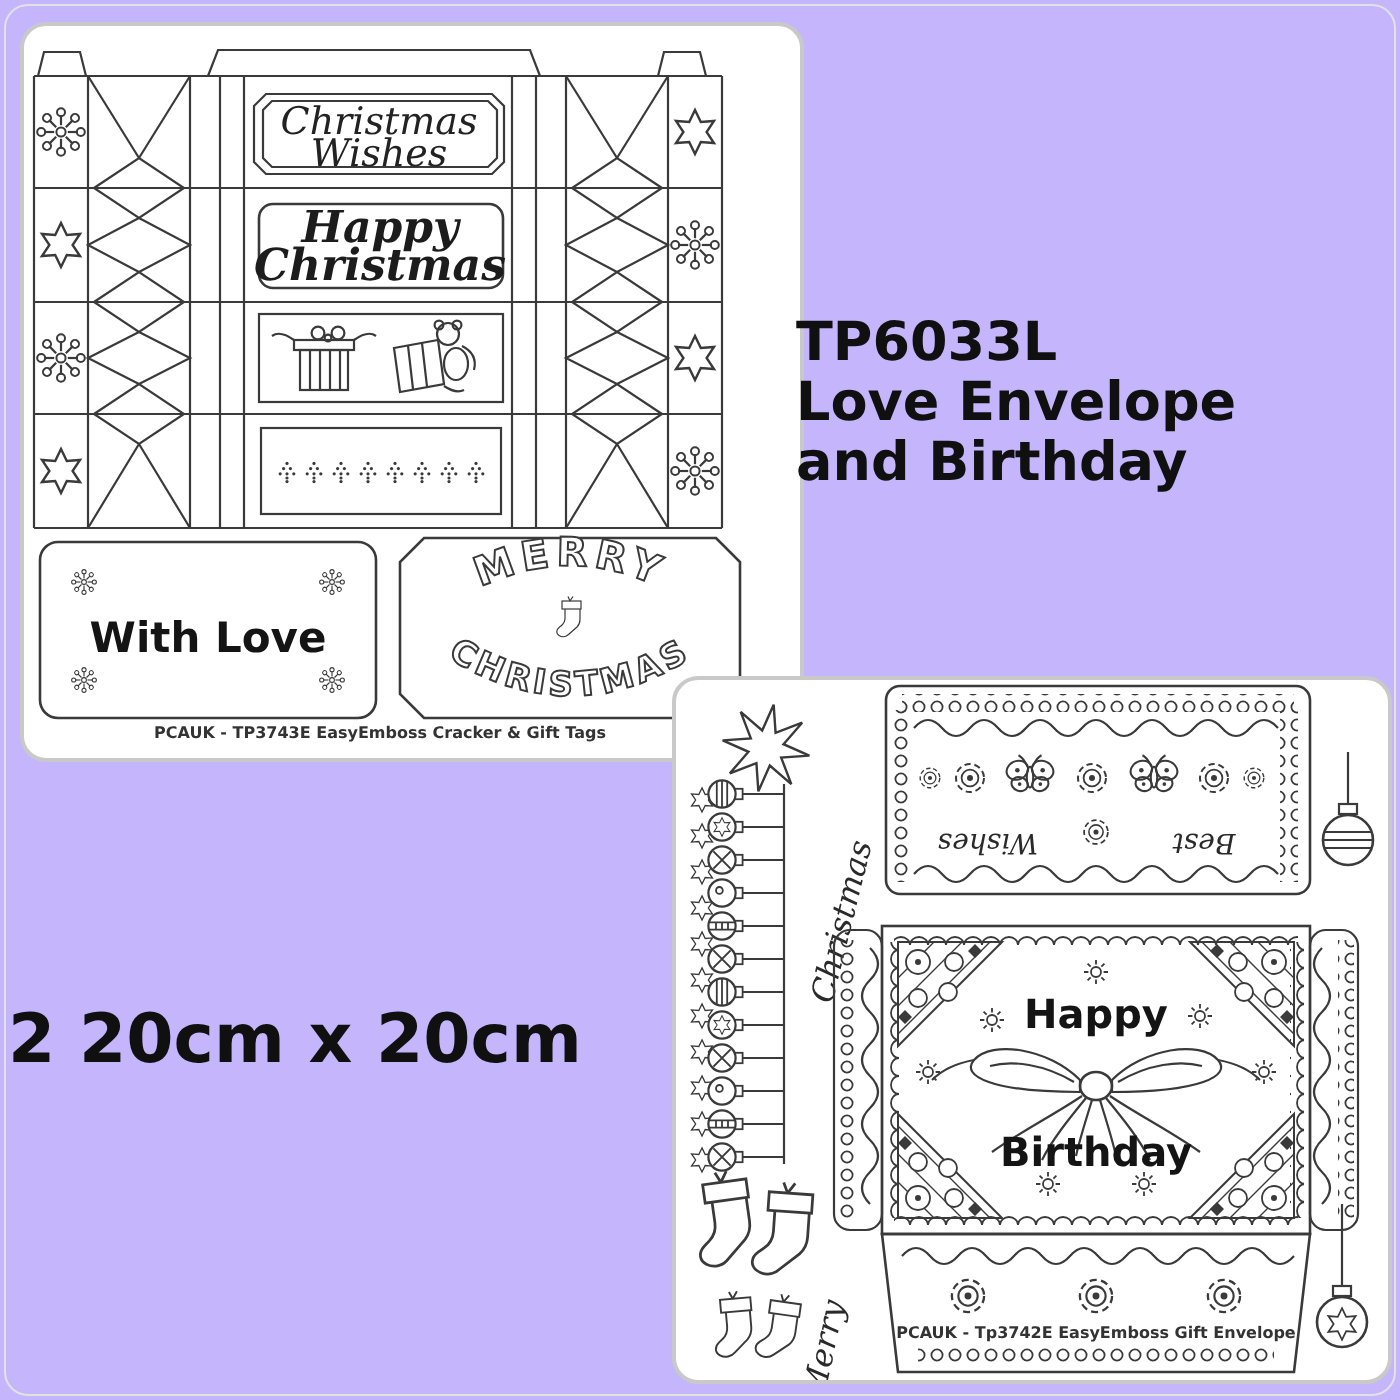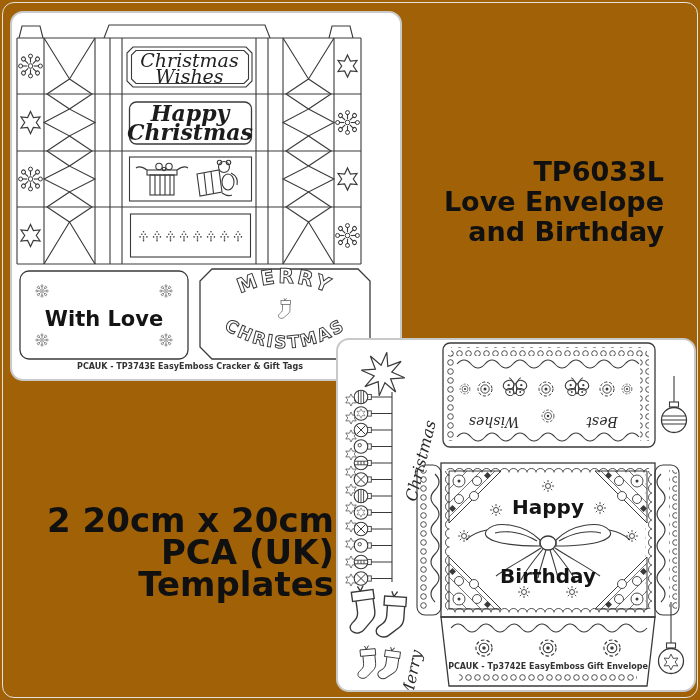--- a/index.html
+++ b/index.html
@@ -1,36 +1,36 @@
 <!DOCTYPE html>
 <html><head>
 <meta charset="utf-8">
 <style>
   html,body{margin:0;padding:0;background:#fff;}
-  #canvas{position:relative;width:700px;height:700px;background:#a16207;overflow:hidden;
+  #canvas{position:relative;width:700px;height:700px;background:#c4b5fd;overflow:hidden;
           font-family:"DejaVu Sans",sans-serif;}
   #card-border{position:absolute;left:2px;top:2px;width:694px;height:694px;
                border:1.5px solid #e2e2e2;border-radius:12px;}
   .tpl{position:absolute;background:#fff;border:2px solid #c9c9c9;border-radius:13px;box-sizing:border-box;}
   #tpl1{left:10px;top:11px;width:392px;height:370px;z-index:1;}
   #tpl2{left:336px;top:338px;width:360px;height:354px;z-index:2;}
   .tpl svg{display:block;}
   svg text{text-anchor:middle;}
   .ln{stroke:#3a3a3a;stroke-width:1.1;fill:none;}
   .ln2{stroke:#3a3a3a;stroke-width:1.3;fill:none;}
   .script1{font:italic 19px "DejaVu Serif",serif;fill:#222;}
   .script2{font:italic bold 22px "DejaVu Serif",serif;fill:#1c1c1c;}
   .scriptv{font:italic 16px "DejaVu Serif",serif;fill:#2a2a2a;}
   .scriptflap{font:italic 14px "DejaVu Serif",serif;fill:#2a2a2a;}
   .tagtext{font:bold 21px "DejaVu Sans",sans-serif;fill:#141414;}
   .hbtext{font:bold 20px "DejaVu Sans",sans-serif;fill:#141414;}
   .cap{font:bold 8px "DejaVu Sans",sans-serif;fill:#333;}
   .arc1{font:bold 20px "DejaVu Sans",sans-serif;fill:#fff;stroke:#3a3a3a;stroke-width:1px;letter-spacing:3px;}
   .arc2{font:bold 17px "DejaVu Sans",sans-serif;fill:#fff;stroke:#3a3a3a;stroke-width:1px;letter-spacing:2px;}
-  .note{position:absolute;font-weight:bold;color:#101010;text-align:right;z-index:3;}
+  .note{position:absolute;font-weight:bold;color:#101010;text-align:left;z-index:3;}
   #noteRight{left:398px;top:157px;width:266px;font-size:27px;line-height:30px;}
   #noteLeft{left:4px;top:504px;width:330px;font-size:34px;line-height:32px;}
   .note span{display:block;}
 </style>
 </head>
 <body>
 
 <div id="canvas">
 <div id="card-border"></div>
 
@@ -396,16 +396,15 @@
 </svg>
 </div>
 
 <div id="noteRight" class="note">
   <span>TP6033L</span>
   <span>Love Envelope</span>
   <span>and Birthday</span>
 </div>
 <div id="noteLeft" class="note">
   <span>2 20cm x 20cm</span>
-  <span>PCA (UK) Templates</span>
 </div>
 
 </div>
 
 </body></html>

